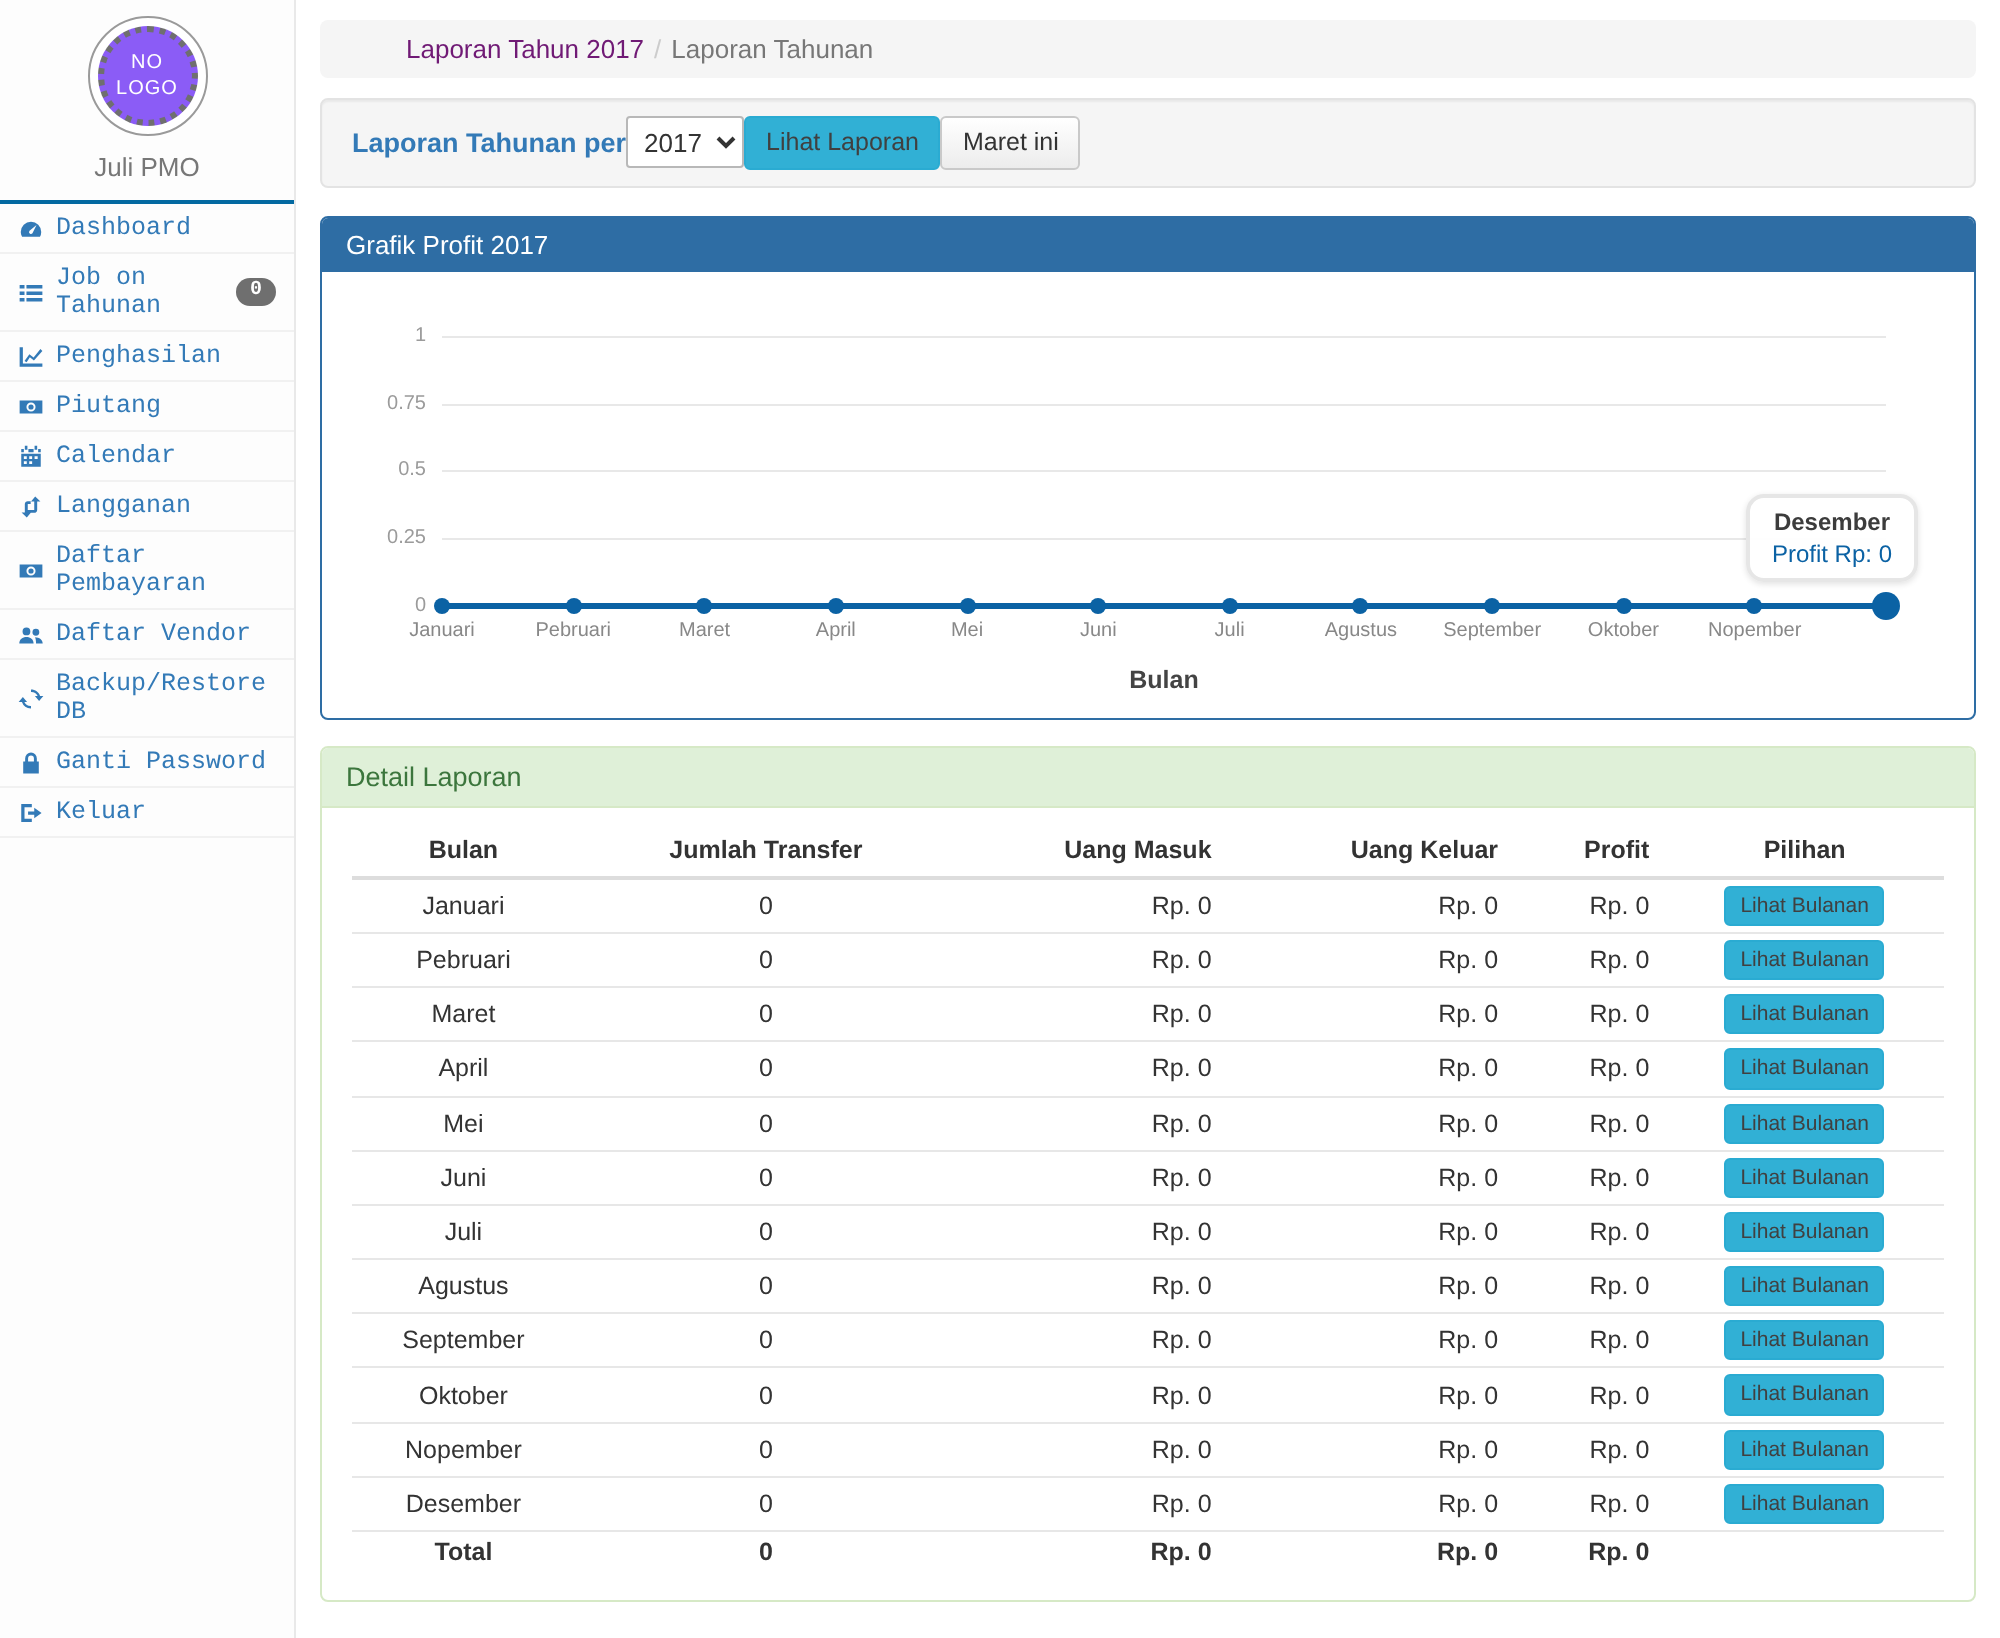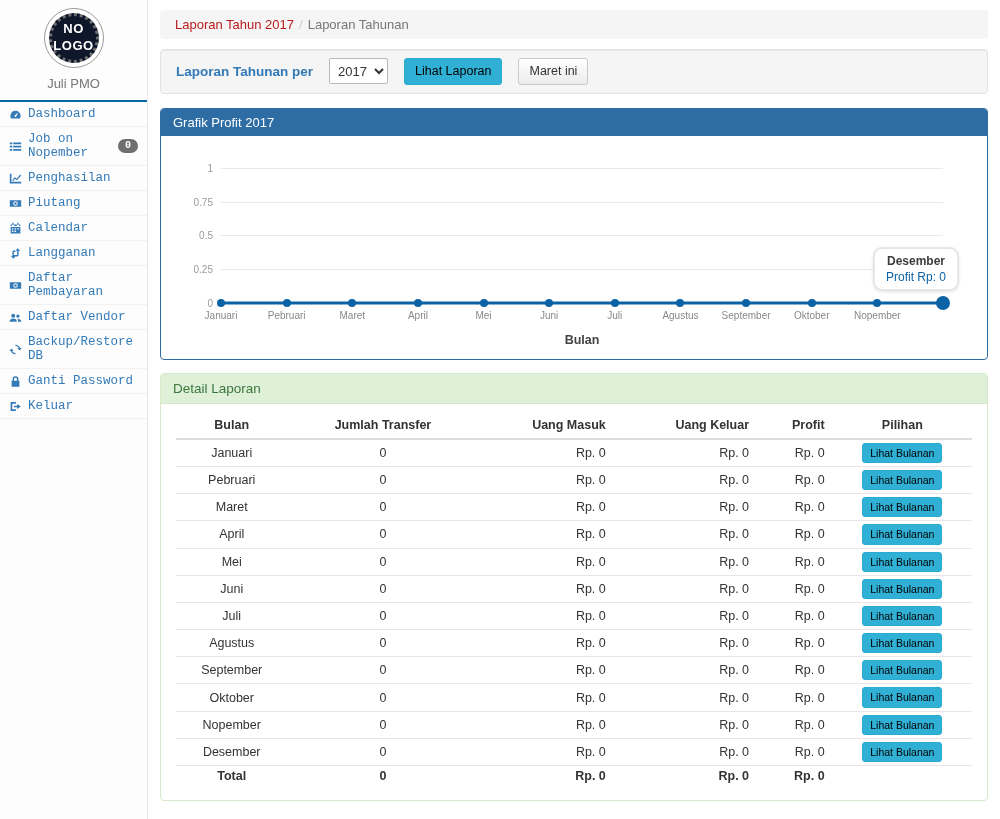--- a/index.html
+++ b/index.html
@@ -15,22 +15,22 @@
   
   .sidebar { width: 148px; background: #fdfdfd; border-right: 1px solid #e9e9e9; }
   .logo-wrap { padding: 8px 0 0; text-align: center; }
   .logo-outer {
     width: 60px; height: 60px; margin: 0 auto; border-radius: 50%;
     border: 1px solid #9a9a9a; display: flex; align-items: center; justify-content: center;
     background: #fff;
   }
   .logo-circle {
     width: 50px; height: 50px; border-radius: 50%;
-    background: #0f172a; border: 3px dotted #6f6f6f;
-    color: #fff; font-size: 13px; font-weight: bold; line-height: 1.3;
+    background: #8b5cf6; border: 3px dotted #6f6f6f;
+    color: #fff; font-size: 10px; font-weight: normal; line-height: 1.3;
     display: flex; align-items: center; justify-content: center; text-align: center;
     letter-spacing: .5px; white-space: pre-line;
   }
   .brand-name { color: #777; font-size: 13px; margin: 8px 0 9px; }
   .side-nav { list-style: none; border-top: 2px solid #0369a1; font-family: Liberation Mono, monospace; }
   .side-nav li {
     display: flex; align-items: center; gap: 6px;
     padding: 5px 9px; border-bottom: 1px solid #f1f1f1;
     color: #337ab7; cursor: pointer; font-size: 12.5px;
   }
@@ -42,36 +42,36 @@
   }
   .chev { margin-left: auto; color: #999; font-size: 12px; line-height: 1; }
 
   
   .main { flex: 1; padding: 10px 12px 10px; background: #fff; }
 
   .breadcrumb {
     background: #f5f5f5; border-radius: 4px; padding: 7px 15px; margin-bottom: 10px;
     font-size: 13px; color: #777;
   }
-  .breadcrumb a { color: #b91c1c; text-decoration: none; cursor: pointer; }
+  .breadcrumb a { color: #701a75; text-decoration: none; cursor: pointer; margin-left: 28px; }
   .breadcrumb .sep { color: #ccc; padding: 0 5px; }
 
   .well {
     background: #f5f5f5; border: 1px solid #e3e3e3; border-radius: 4px;
     box-shadow: inset 0 1px 1px rgba(0,0,0,.05);
     padding: 8px 15px; margin-bottom: 14px;
-    display: flex; align-items: center; gap: 16px;
+    display: flex; align-items: center; gap: 0;
   }
   .well .filter-label { color: #337ab7; font-weight: bold; font-size: 13.5px; }
   .year-select {
     font-family: inherit; font-size: 13px; height: 26px; padding: 2px 4px;
     border: 1px solid #b8b8b8; background: #fff; color: #333; border-radius: 2px;
   }
   .btn { display: inline-block; border-radius: 3px; font-size: 12.5px; padding: 4px 10px; cursor: pointer; line-height: 1.35; border: 1px solid transparent; }
-  .btn-info { background: #31b0d5; border-color: #2aabd2; color: #000000; }
+  .btn-info { background: #31b0d5; border-color: #2aabd2; color: #404040; }
   .btn-default { background: linear-gradient(#fff,#ececec); border-color: #c9c9c9; color: #333; }
 
   
   .panel { border-radius: 4px; margin-bottom: 13px; background: #fff; }
   .panel-primary { border: 1px solid #2e6da4; }
   .panel-primary > .panel-heading {
     background: #2e6da4; color: #fff; padding: 6px 12px; font-size: 13px;
     border-radius: 3px 3px 0 0;
   }
   .chart-body { padding: 12px 14px 12px; }
@@ -145,21 +145,21 @@
               </svg>
             </span>
           <span>Dashboard</span>
         </li>
         <li>
           <span class="icon">
               <svg viewBox="0 0 16 16">
                 <path d="M1 3h3v2.2H1zM5.2 3H15v2.2H5.2zM1 7h3v2.2H1zM5.2 7H15v2.2H5.2zM1 11h3v2.2H1zM5.2 11H15v2.2H5.2z"></path>
               </svg>
             </span>
-          <span>Job on Nopember</span>
+          <span>Job on Tahunan</span>
           <span class="badge">0</span>
         </li>
         <li>
           <span class="icon">
               <svg viewBox="0 0 16 16">
                 <path d="M1 2h2v10h12v2H1z"></path>
                 <path d="M4 10.5l3-4.2 2.6 2L13.8 3 15 4.3l-5.2 5.8-2.5-1.9-2 3z"></path>
               </svg>
             </span>
           <span>Penghasilan</span>

